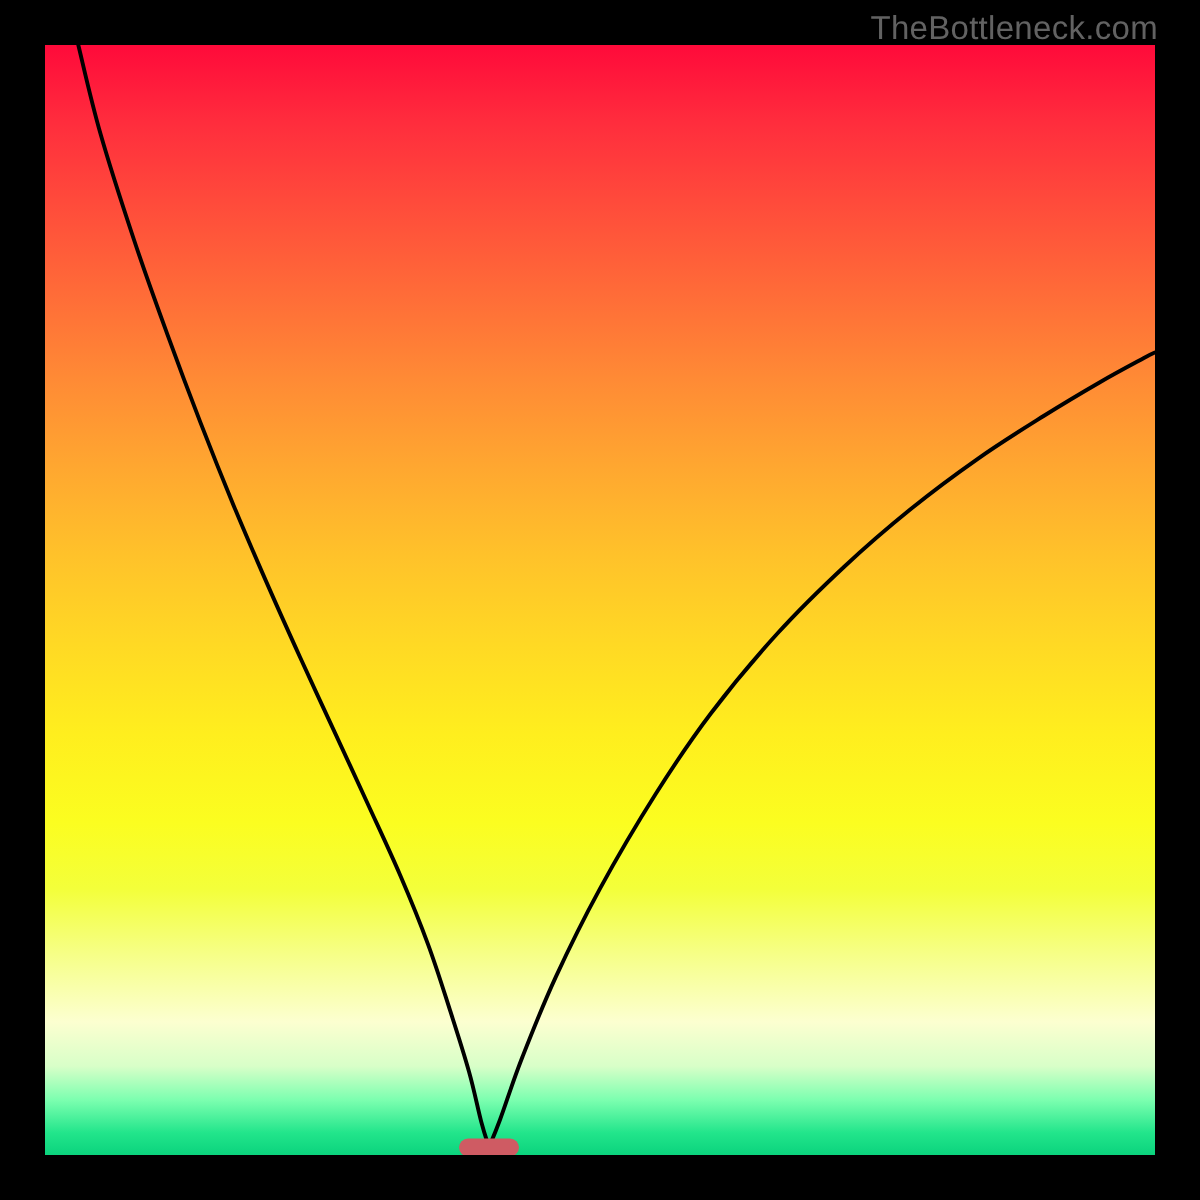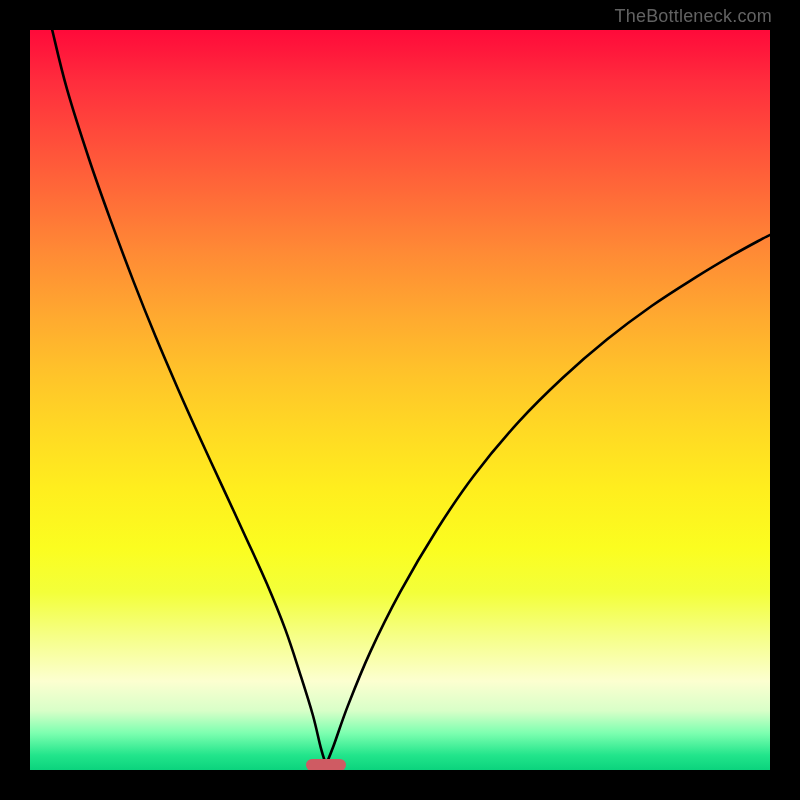--- a/index.html
+++ b/index.html
@@ -57,21 +57,21 @@
     position: absolute;
     background: #cf5b63;
     border-radius: 999px;
   }
 
   .watermark {
     position: absolute;
     top: 6px;
     right: 28px;
     color: #626262;
-    font-size: 18px;
+    font-size: 22px;
     letter-spacing: 0.2px;
     font-weight: 500;
   }
 </style>
 </head>
 <body>
 
 <div class="frame">
 
   <div class="plot">

